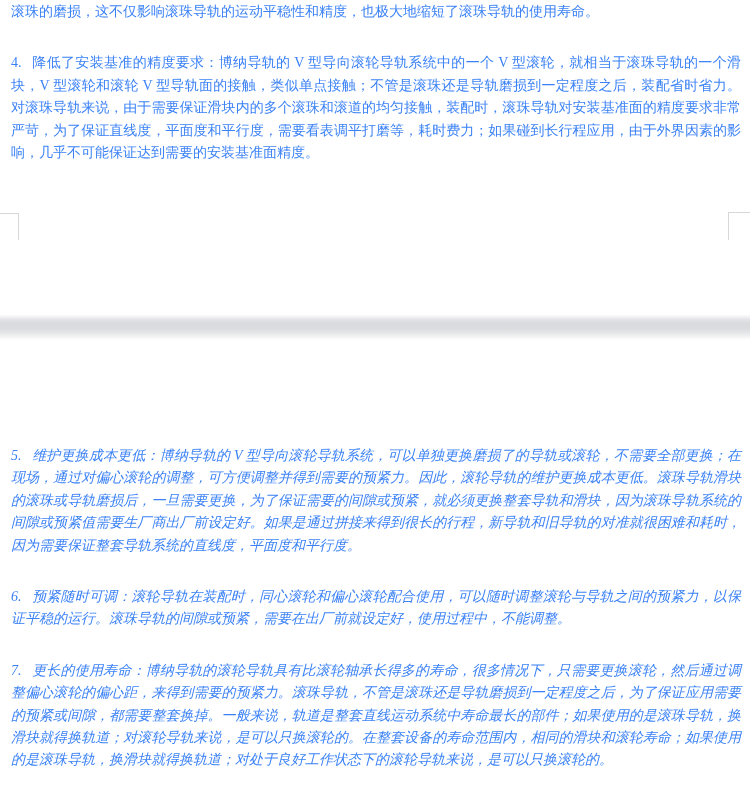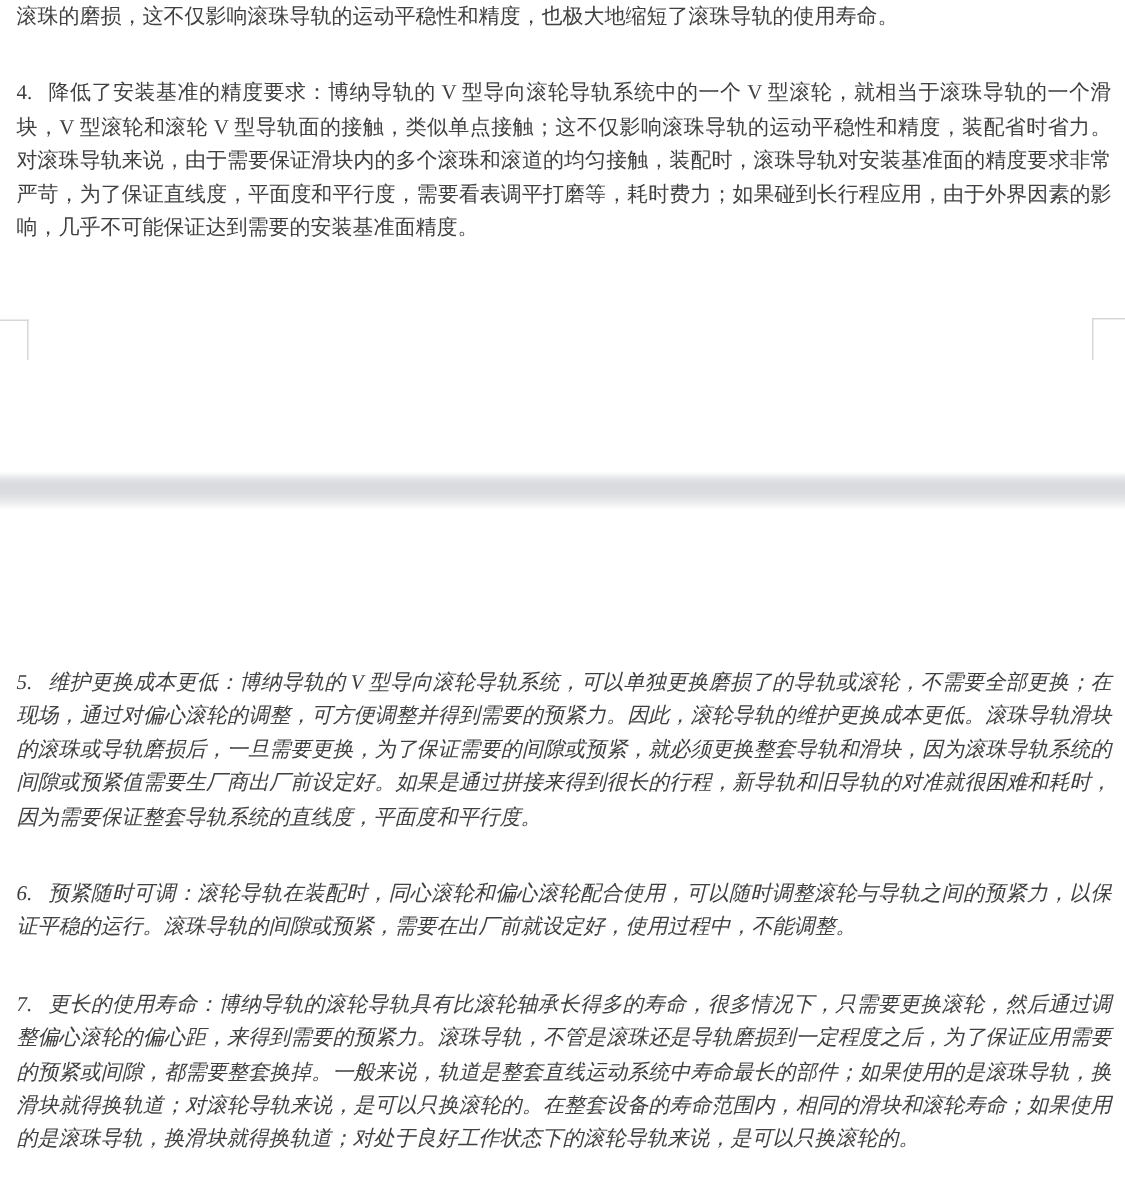--- a/index.html
+++ b/index.html
@@ -7,21 +7,21 @@
     padding: 0;
     background: #ffffff;
   }
   .viewport {
     position: relative;
     width: 750px;
     height: 787px;
     overflow: hidden;
     background: #ffffff;
     font-family: "Liberation Serif", "DejaVu Serif", serif;
-    color: #404040;
+    color: #3b82f6;
   }
   .page {
     position: absolute;
     left: 0;
     width: 750px;
     background: #ffffff;
   }
   .page-1 { top: 0; height: 315px; }
   .page-2 { top: 340px; height: 447px; }
   .page-gap {
@@ -81,21 +81,21 @@
 <body>
 
 <div class="viewport">
 
   <div class="page page-1">
     <div class="content">
       <p>
         <span>滚珠的磨损，这不仅影响滚珠导轨的运动平稳性和精度，也极大地缩短了滚珠导轨的使用寿命。</span>
       </p>
       <p>
-        <span class="para-num">4.</span><span>降低了安装基准的精度要求：博纳导轨的 V 型导向滚轮导轨系统中的一个 V 型滚轮，就相当于滚珠导轨的一个滑块，V 型滚轮和滚轮 V 型导轨面的接触，类似单点接触；这不仅影响滚珠导轨的运动平稳性和精度，装配省时省力。对滚珠导轨来说，由于需要保证滑块内的多个滚珠和滚道的均匀接触，装配时，滚珠导轨对安装基准面的精度要求非常严苛，为了保证直线度，平面度和平行度，需要看表调平打磨等，耗时费力；如果碰到长行程应用，由于外界因素的影响，几乎不可能保证达到需要的安装基准面精度。</span>
+        <span class="para-num">4.</span><span>降低了安装基准的精度要求：博纳导轨的 V 型导向滚轮导轨系统中的一个 V 型滚轮，就相当于滚珠导轨的一个滑块，V 型滚轮和滚轮 V 型导轨面的接触，类似单点接触；不管是滚珠还是导轨磨损到一定程度之后，装配省时省力。对滚珠导轨来说，由于需要保证滑块内的多个滚珠和滚道的均匀接触，装配时，滚珠导轨对安装基准面的精度要求非常严苛，为了保证直线度，平面度和平行度，需要看表调平打磨等，耗时费力；如果碰到长行程应用，由于外界因素的影响，几乎不可能保证达到需要的安装基准面精度。</span>
       </p>
     </div>
   </div>
 
   <div class="corner-mark mark-p1-bl"></div>
   <div class="corner-mark mark-p1-br"></div>
 
   <div class="page-gap"></div>
 
   <div class="corner-mark mark-p2-tl"></div>

